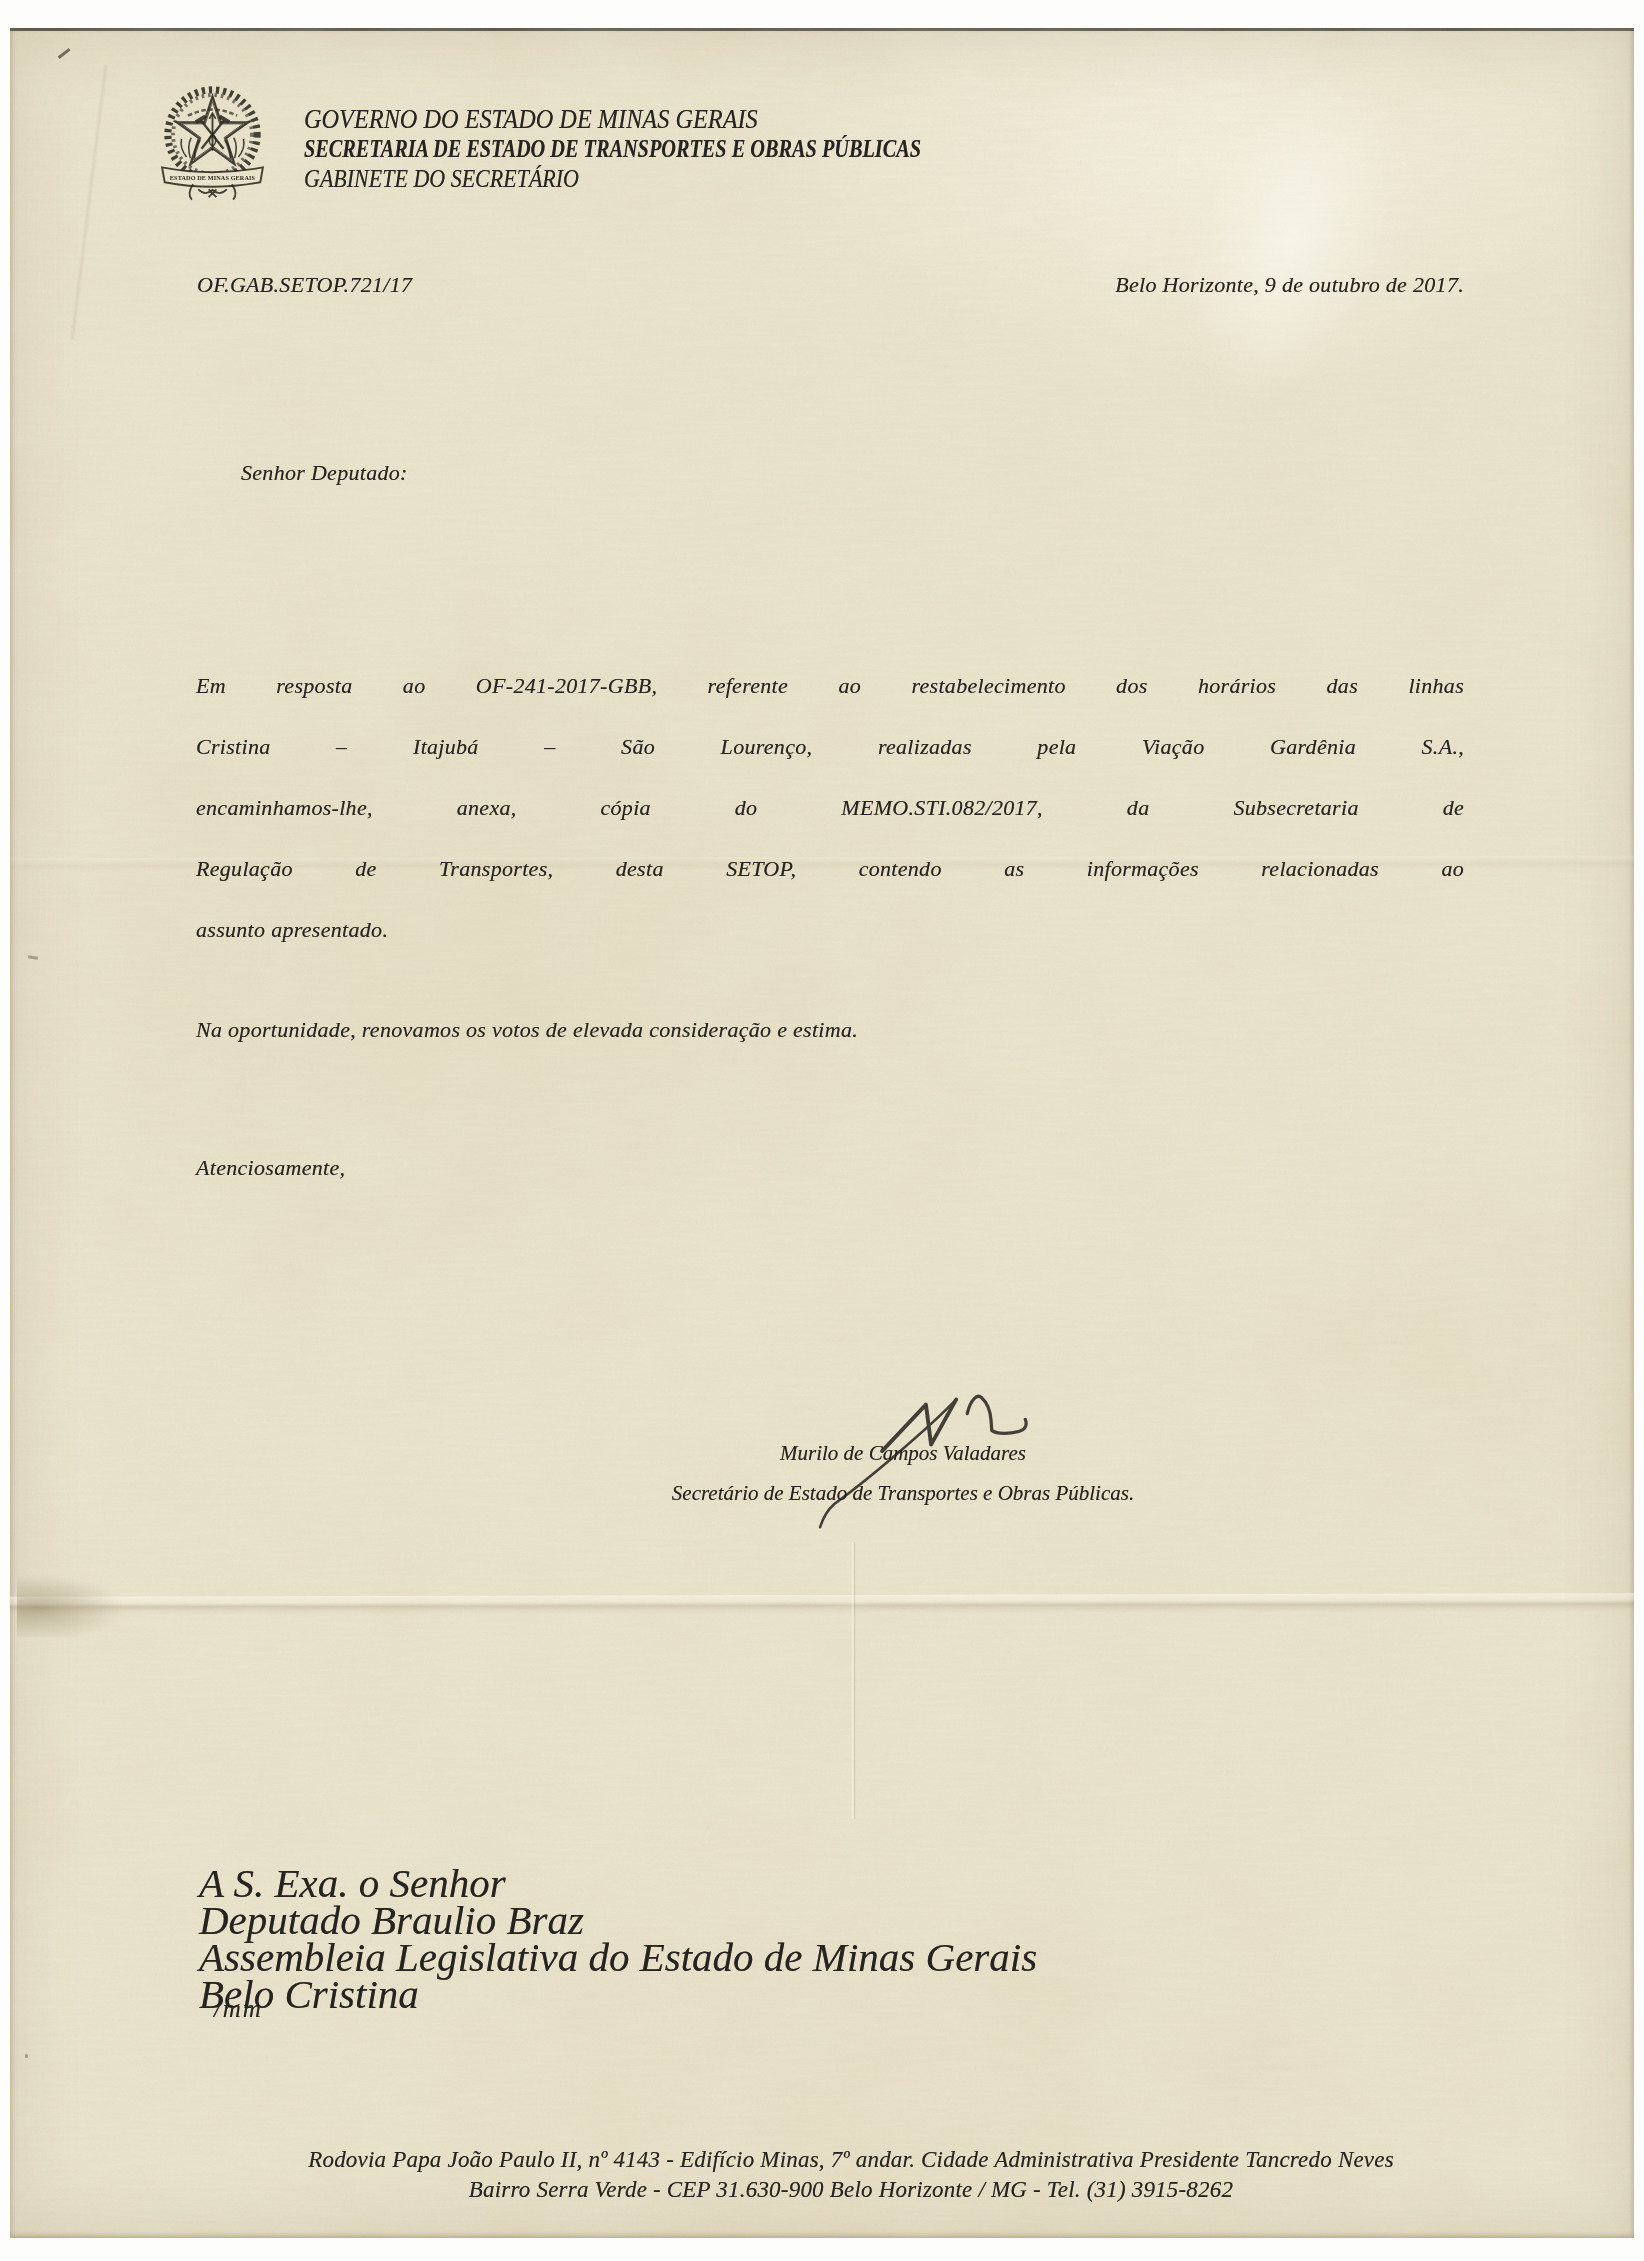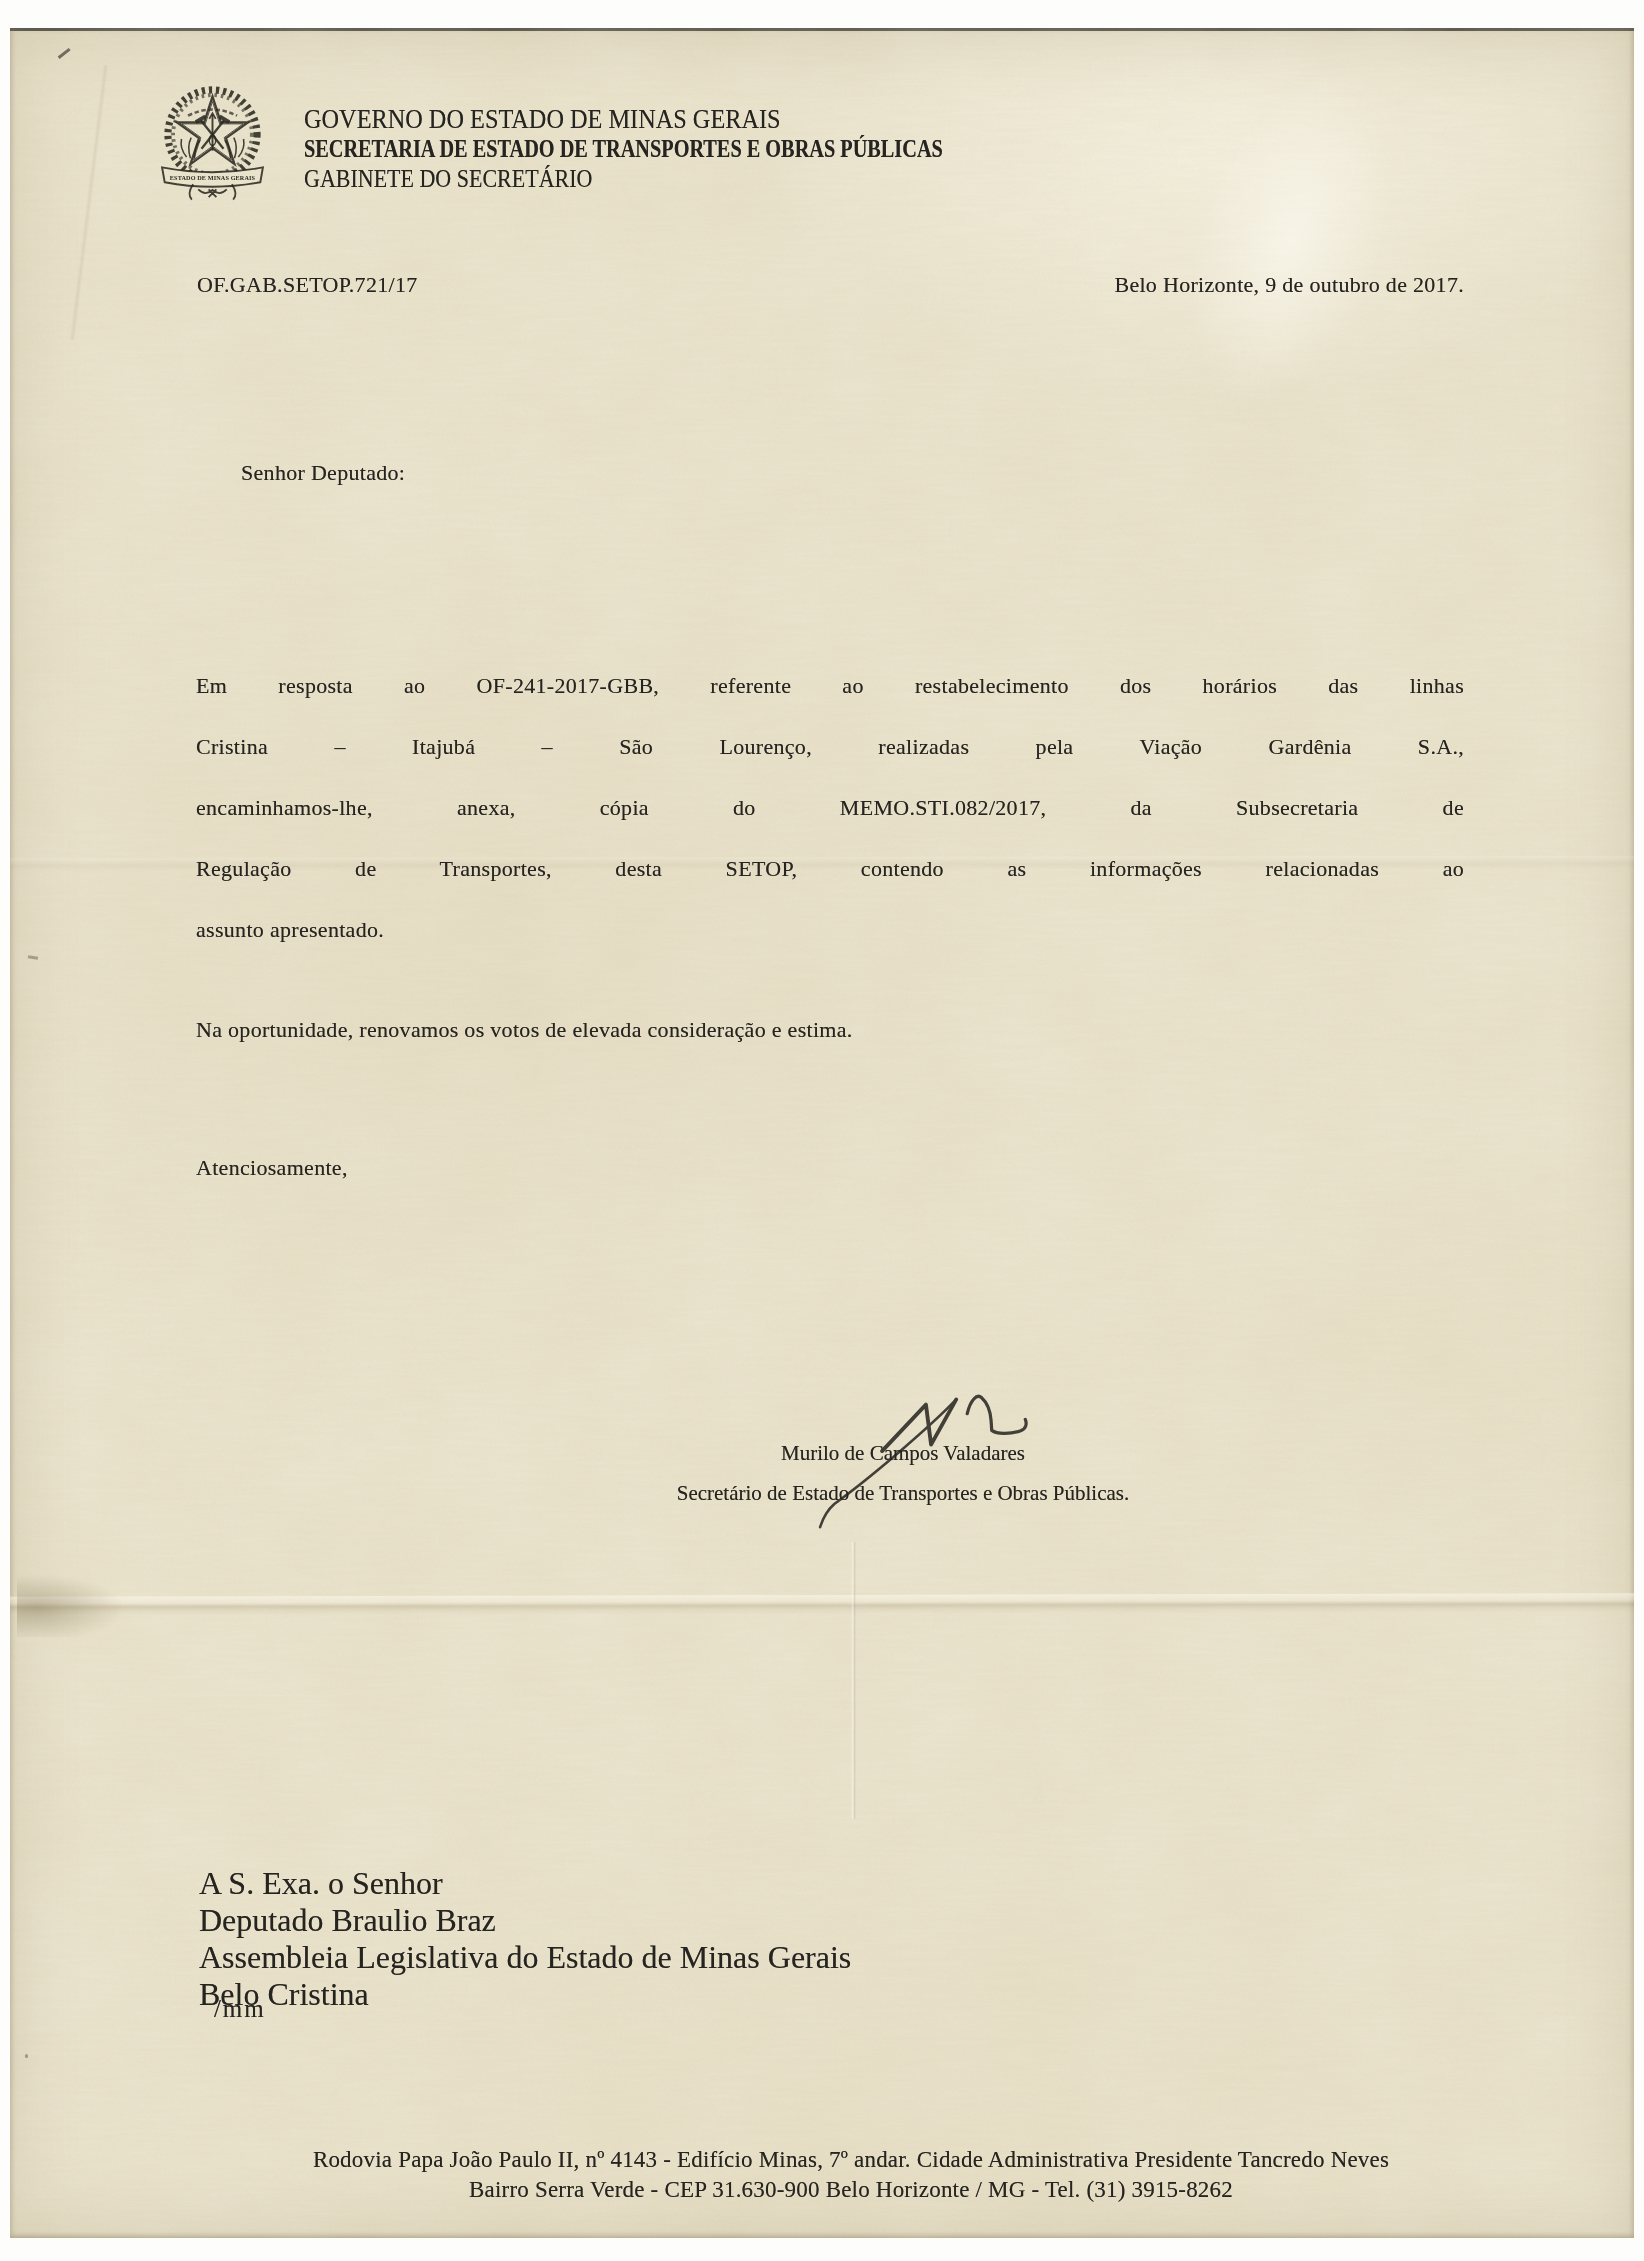--- a/index.html
+++ b/index.html
@@ -48,37 +48,37 @@
   .crease-topleft {
     left:76px; top:36px; width:5.8px; height:277px; transform:rotate(7deg); opacity:.6;
     background:linear-gradient(90deg, transparent, rgba(122,108,72,.18), transparent);
   }
   .shine-topright {
     left:1180px; top:31px; width:200px; height:368px; transform:rotate(18deg);
     background:radial-gradient(ellipse at 50% 50%, rgba(255,253,246,.55), transparent 64%);
   }
   .speck { position:absolute; background:rgba(44,42,34,.62); pointer-events:none; }
   
-  .txt { position:absolute; color:#262420; text-shadow:0 0 0.6px rgba(38,36,30,.48); }
+  .txt { position:absolute; color:#262420; text-shadow:0 0 0.6px rgba(38,36,30,.48);font-style:italic; }
   .body-size { font-size:22px; letter-spacing:0.3px; }
   .header-block { left:304px; top:104px; }
   .org-line1 { font-size:27px; transform:scaleX(.90); transform-origin:left center; line-height:30px; white-space:nowrap; }
   .org-line2 { font-size:26px; font-weight:bold; transform:scaleX(.78); transform-origin:left center; line-height:30px; white-space:nowrap; }
   .org-line3 { font-size:25px; transform:scaleX(.88); transform-origin:left center; line-height:30px; white-space:nowrap; }
   .seal { position:absolute; left:153px; top:86px; }
   .ref-row { left:197px; top:267px; width:1267px; display:flex; justify-content:space-between; line-height:36px; }
   .salutation { left:197px; top:455px; line-height:36px;margin-left:44px; }
   .para1 { left:196px; top:655px; width:1268px; line-height:61px; }
   .jline { text-align:justify; text-align-last:justify; text-justify:inter-word; white-space:nowrap; }
   .jline-last { text-align:left; }
   .para2 { left:196px; top:1012px; line-height:36px; }
   .closing { left:196px; top:1150px; line-height:36px; }
   .sig-block { left:258px; top:1433px; width:1290px; text-align:center; font-size:21px; line-height:40px; }
   .sig-svg { position:absolute; left:793px; top:1380px; pointer-events:none; }
-  .recipient { left:199px; top:1865px; font-size:32px; line-height:37px; }
+  .recipient { left:199px; top:1865px; font-size:41px; line-height:37px; }
   .initials { left:214px; top:1995px; font-size:25px; letter-spacing:1.9px; }
   .footer { left:45px; top:2145px; width:1612px; text-align:center; font-size:23px; line-height:30px; letter-spacing:0.2px; }
 </style>
 </head>
 <body>
 
 <div class="paper">
   <div class="paper-top-edge"></div>
 
   <svg class="paper-texture" width="1624" height="2210" aria-hidden="true" viewBox="0 0 2518 3428">

